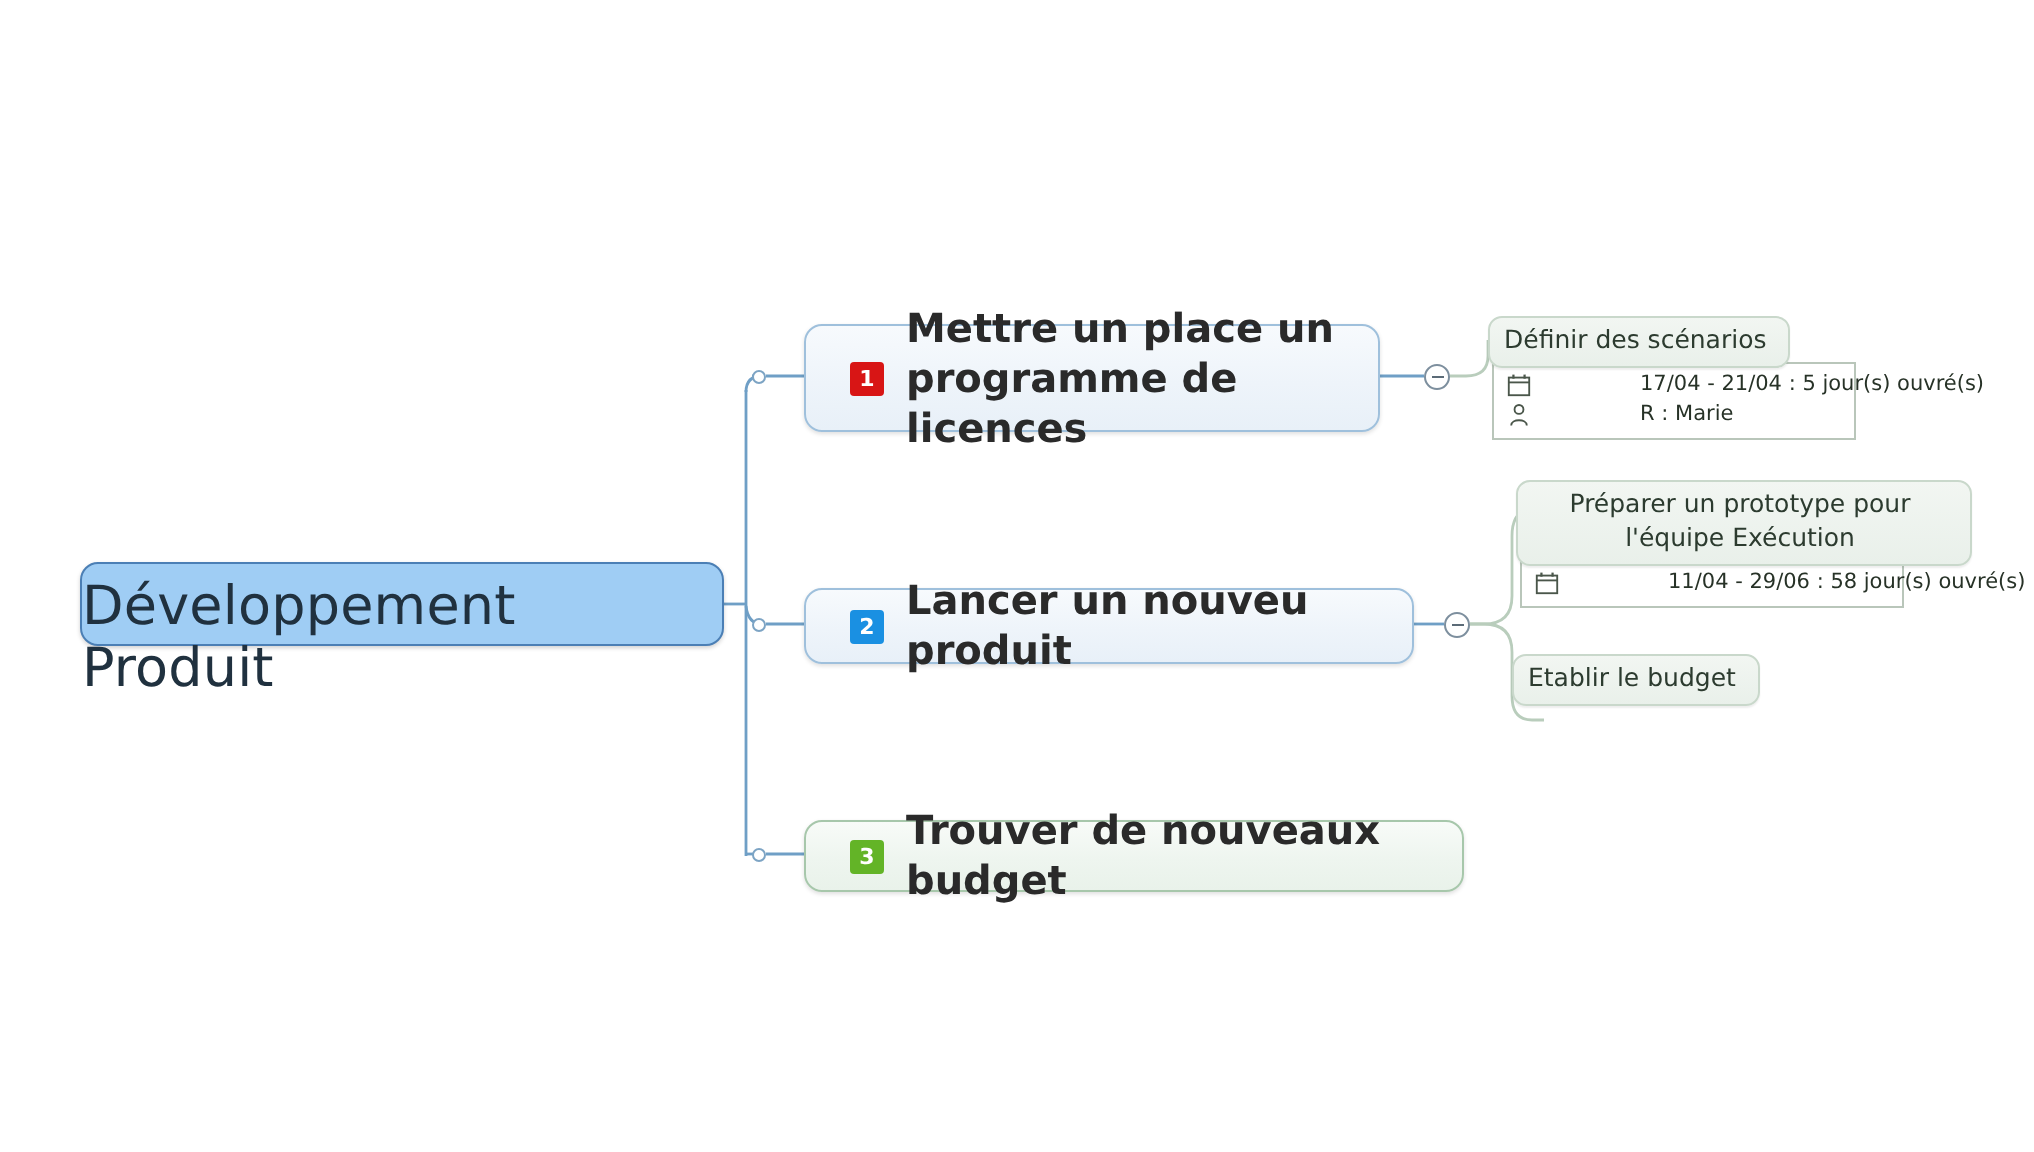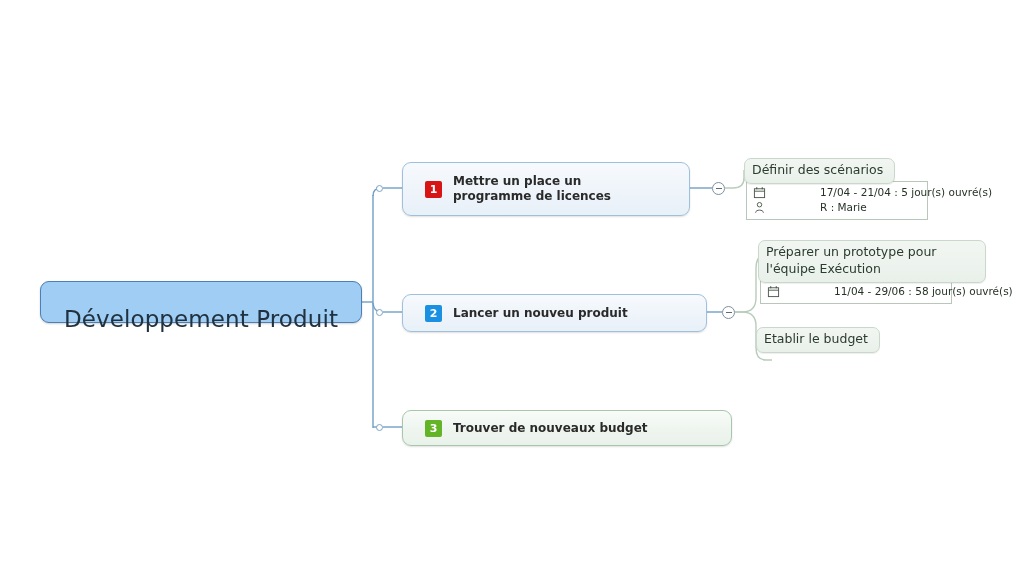--- a/index.html
+++ b/index.html
@@ -41,21 +41,21 @@
     box-sizing: border-box;
     background: #9fcdf4;
     border: 1px solid #4b7fb5;
     border-radius: 9px;
     display: flex;
     align-items: center;
     justify-content: center;
     box-shadow: 0 1px 2px rgba(0,0,0,0.18);
   }
   .root-label {
-    font-size: 23px;
+    font-size: 27px;
     color: #20313f;
     font-family: "DejaVu Sans", "Liberation Sans", sans-serif;
     letter-spacing: 0.1px;
     margin-top: 33px;
   }
 
   
   .branch-node {
     position: absolute;
     box-sizing: border-box;
@@ -80,21 +80,21 @@
     font-size: 11px;
     font-weight: bold;
     display: flex;
     align-items: center;
     justify-content: center;
     margin-right: 11px;
     font-family: "DejaVu Sans", "Liberation Sans", sans-serif;
     line-height: 1;
   }
   .branch-label {
-    font-size: 12px;
+    font-size: 20px;
     font-weight: bold;
     color: #2a2a2a;
     line-height: 1.25;
     font-family: "DejaVu Sans", "Liberation Sans", sans-serif;
   }
 
   #branch-1 { left: 402px; top: 162px; width: 288px; height: 54px; }
   #branch-2 { left: 402px; top: 294px; width: 305px; height: 38px; }
   #branch-3 { left: 402px; top: 410px; width: 330px; height: 36px; }
 
@@ -139,21 +139,21 @@
     width: 13px;
     height: 13px;
     flex: 0 0 13px;
     margin-right: 6px;
     display: block;
   }
 
   #sub-1 { left: 744px; top: 158px; }
   #sub-1 .subnode-details { width: 182px; margin-left: 2px; }
 
-  #sub-2 { left: 758px; top: 240px; }
+  #sub-2 { left: 758px; top: 240px; text-align: center; }
   #sub-2 .subnode-header { width: 228px; }
   #sub-2 .subnode-details { width: 192px; margin-left: 2px; }
 
   #sub-3 { left: 756px; top: 327px; }
   #sub-3 .subnode-details { width: 182px; margin-left: 2px; }
 
   
   .toggle {
     position: absolute;
     width: 13px;

